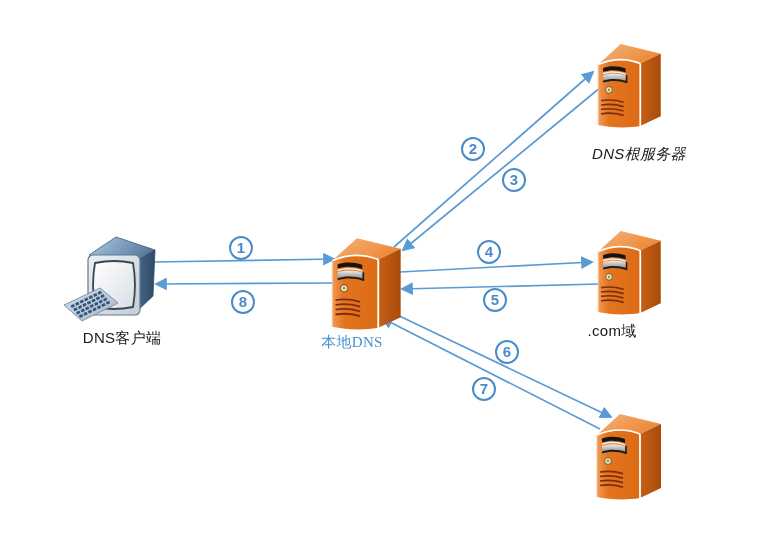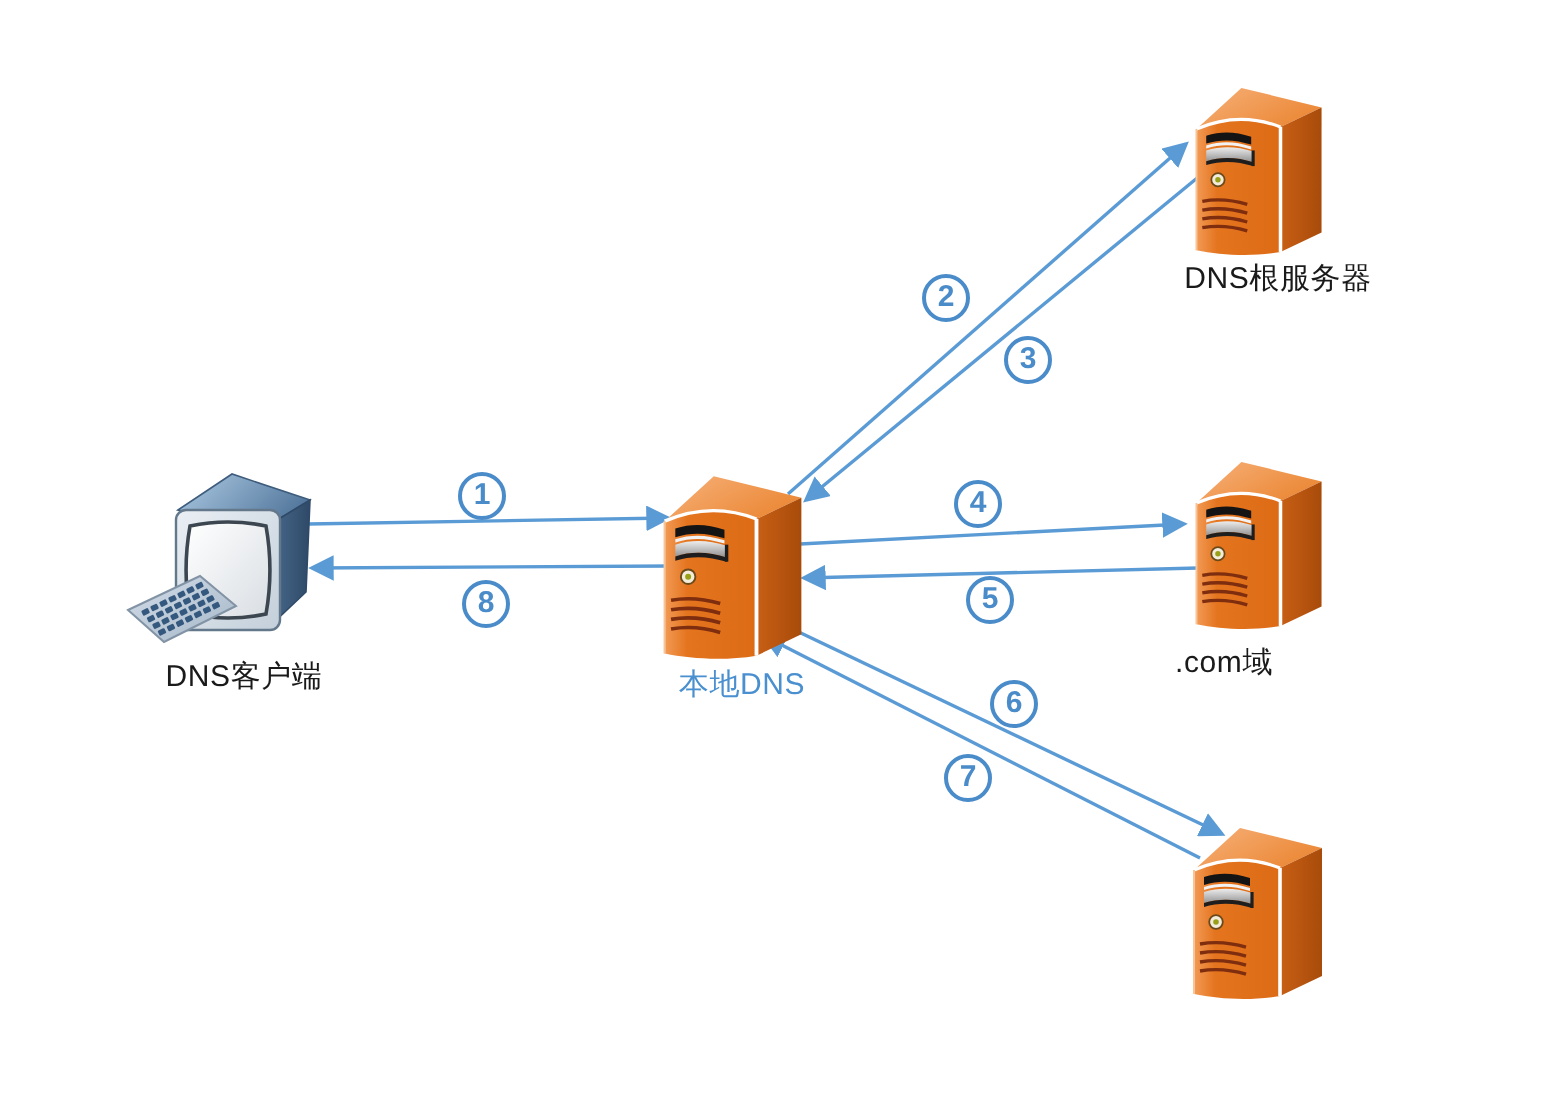--- a/index.html
+++ b/index.html
@@ -168,28 +168,28 @@
         <use href="#sym-workstation"></use>
       </svg>
   </div>
   <div class="node-label" style="left:122px;top:329px;">DNS客户端</div>
 
   <div class="node" style="left:331px;top:236px;">
     <svg width="71" height="94">
         <use href="#sym-server"></use>
       </svg>
   </div>
-  <div class="node-label label-accent" style="left:371px;top:333px;">本地DNS</div>
+  <div class="node-label label-accent" style="left:352px;top:333px;font-family:Liberation Serif, serif;">本地DNS</div>
 
   <div class="node" style="left:597px;top:42px;">
     <svg width="65" height="86">
         <use href="#sym-server"></use>
       </svg>
   </div>
-  <div class="node-label" style="left:639px;top:130px;">DNS根服务器</div>
+  <div class="node-label" style="left:639px;top:145px;font-style:italic;">DNS根服务器</div>
 
   <div class="node" style="left:597px;top:229px;">
     <svg width="65" height="86">
         <use href="#sym-server"></use>
       </svg>
   </div>
   <div class="node-label" style="left:612px;top:322px;">.com域</div>
 
   <div class="node" style="left:596px;top:412px;">
     <svg width="66" height="88">

